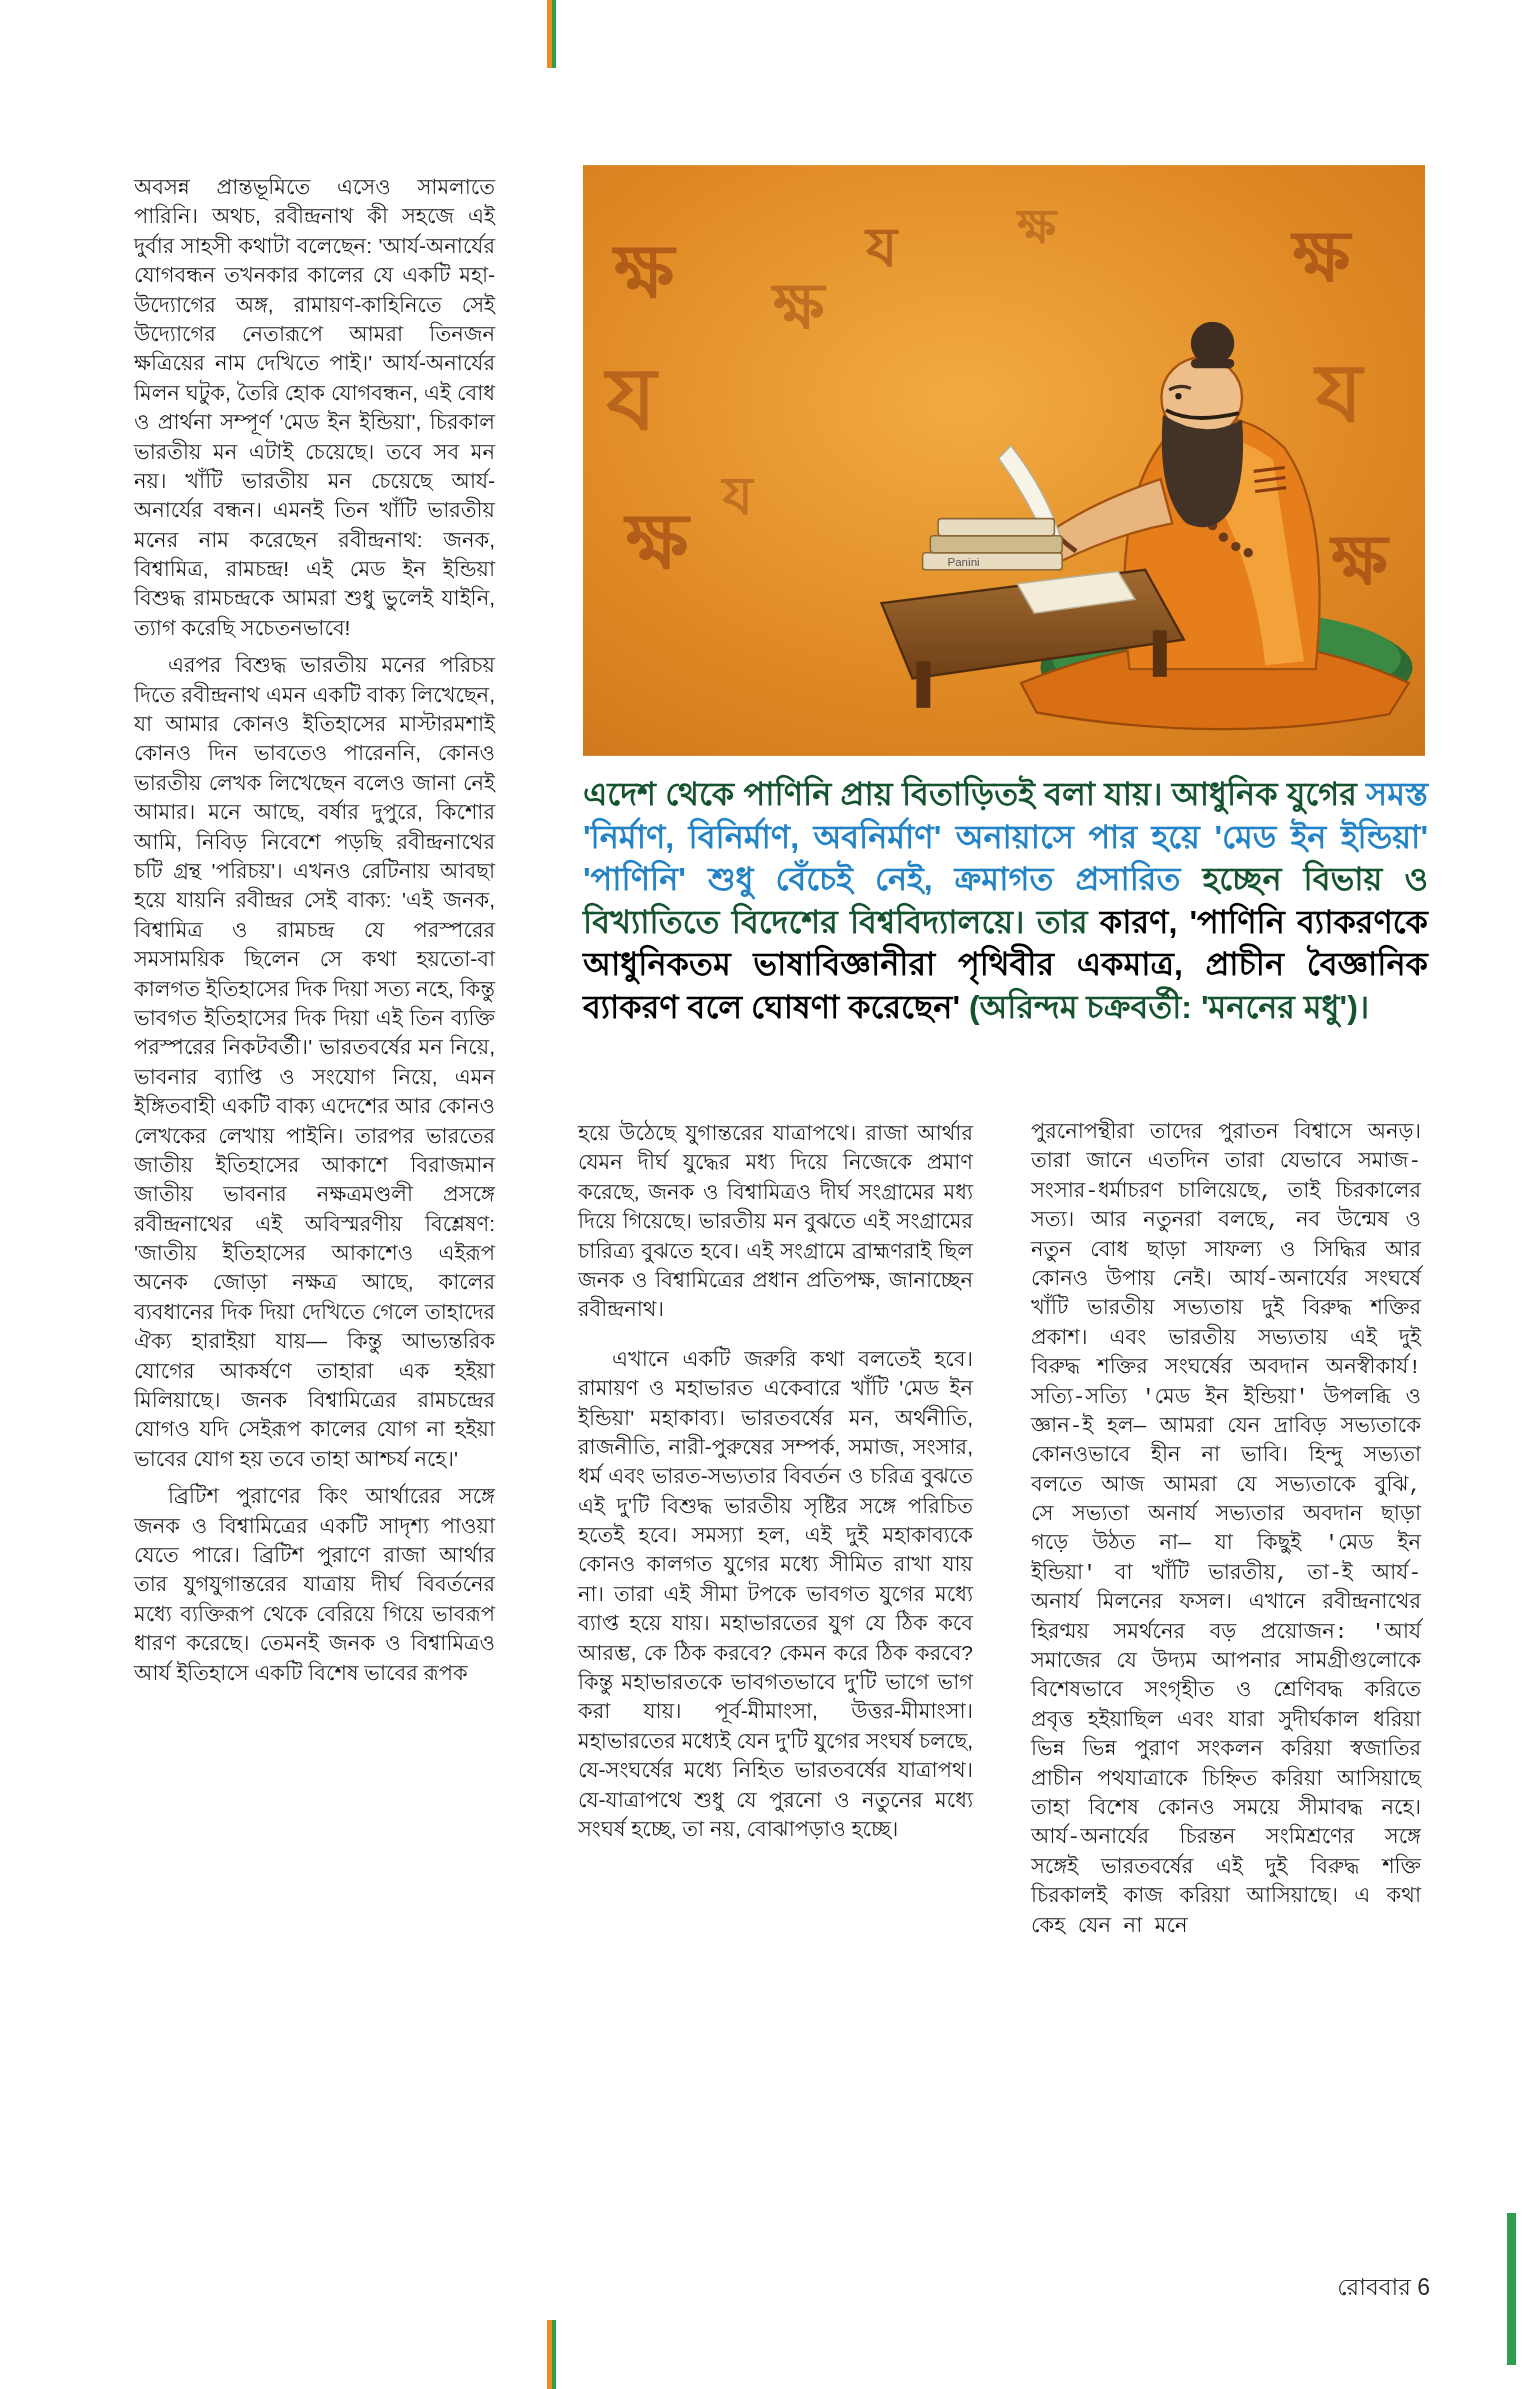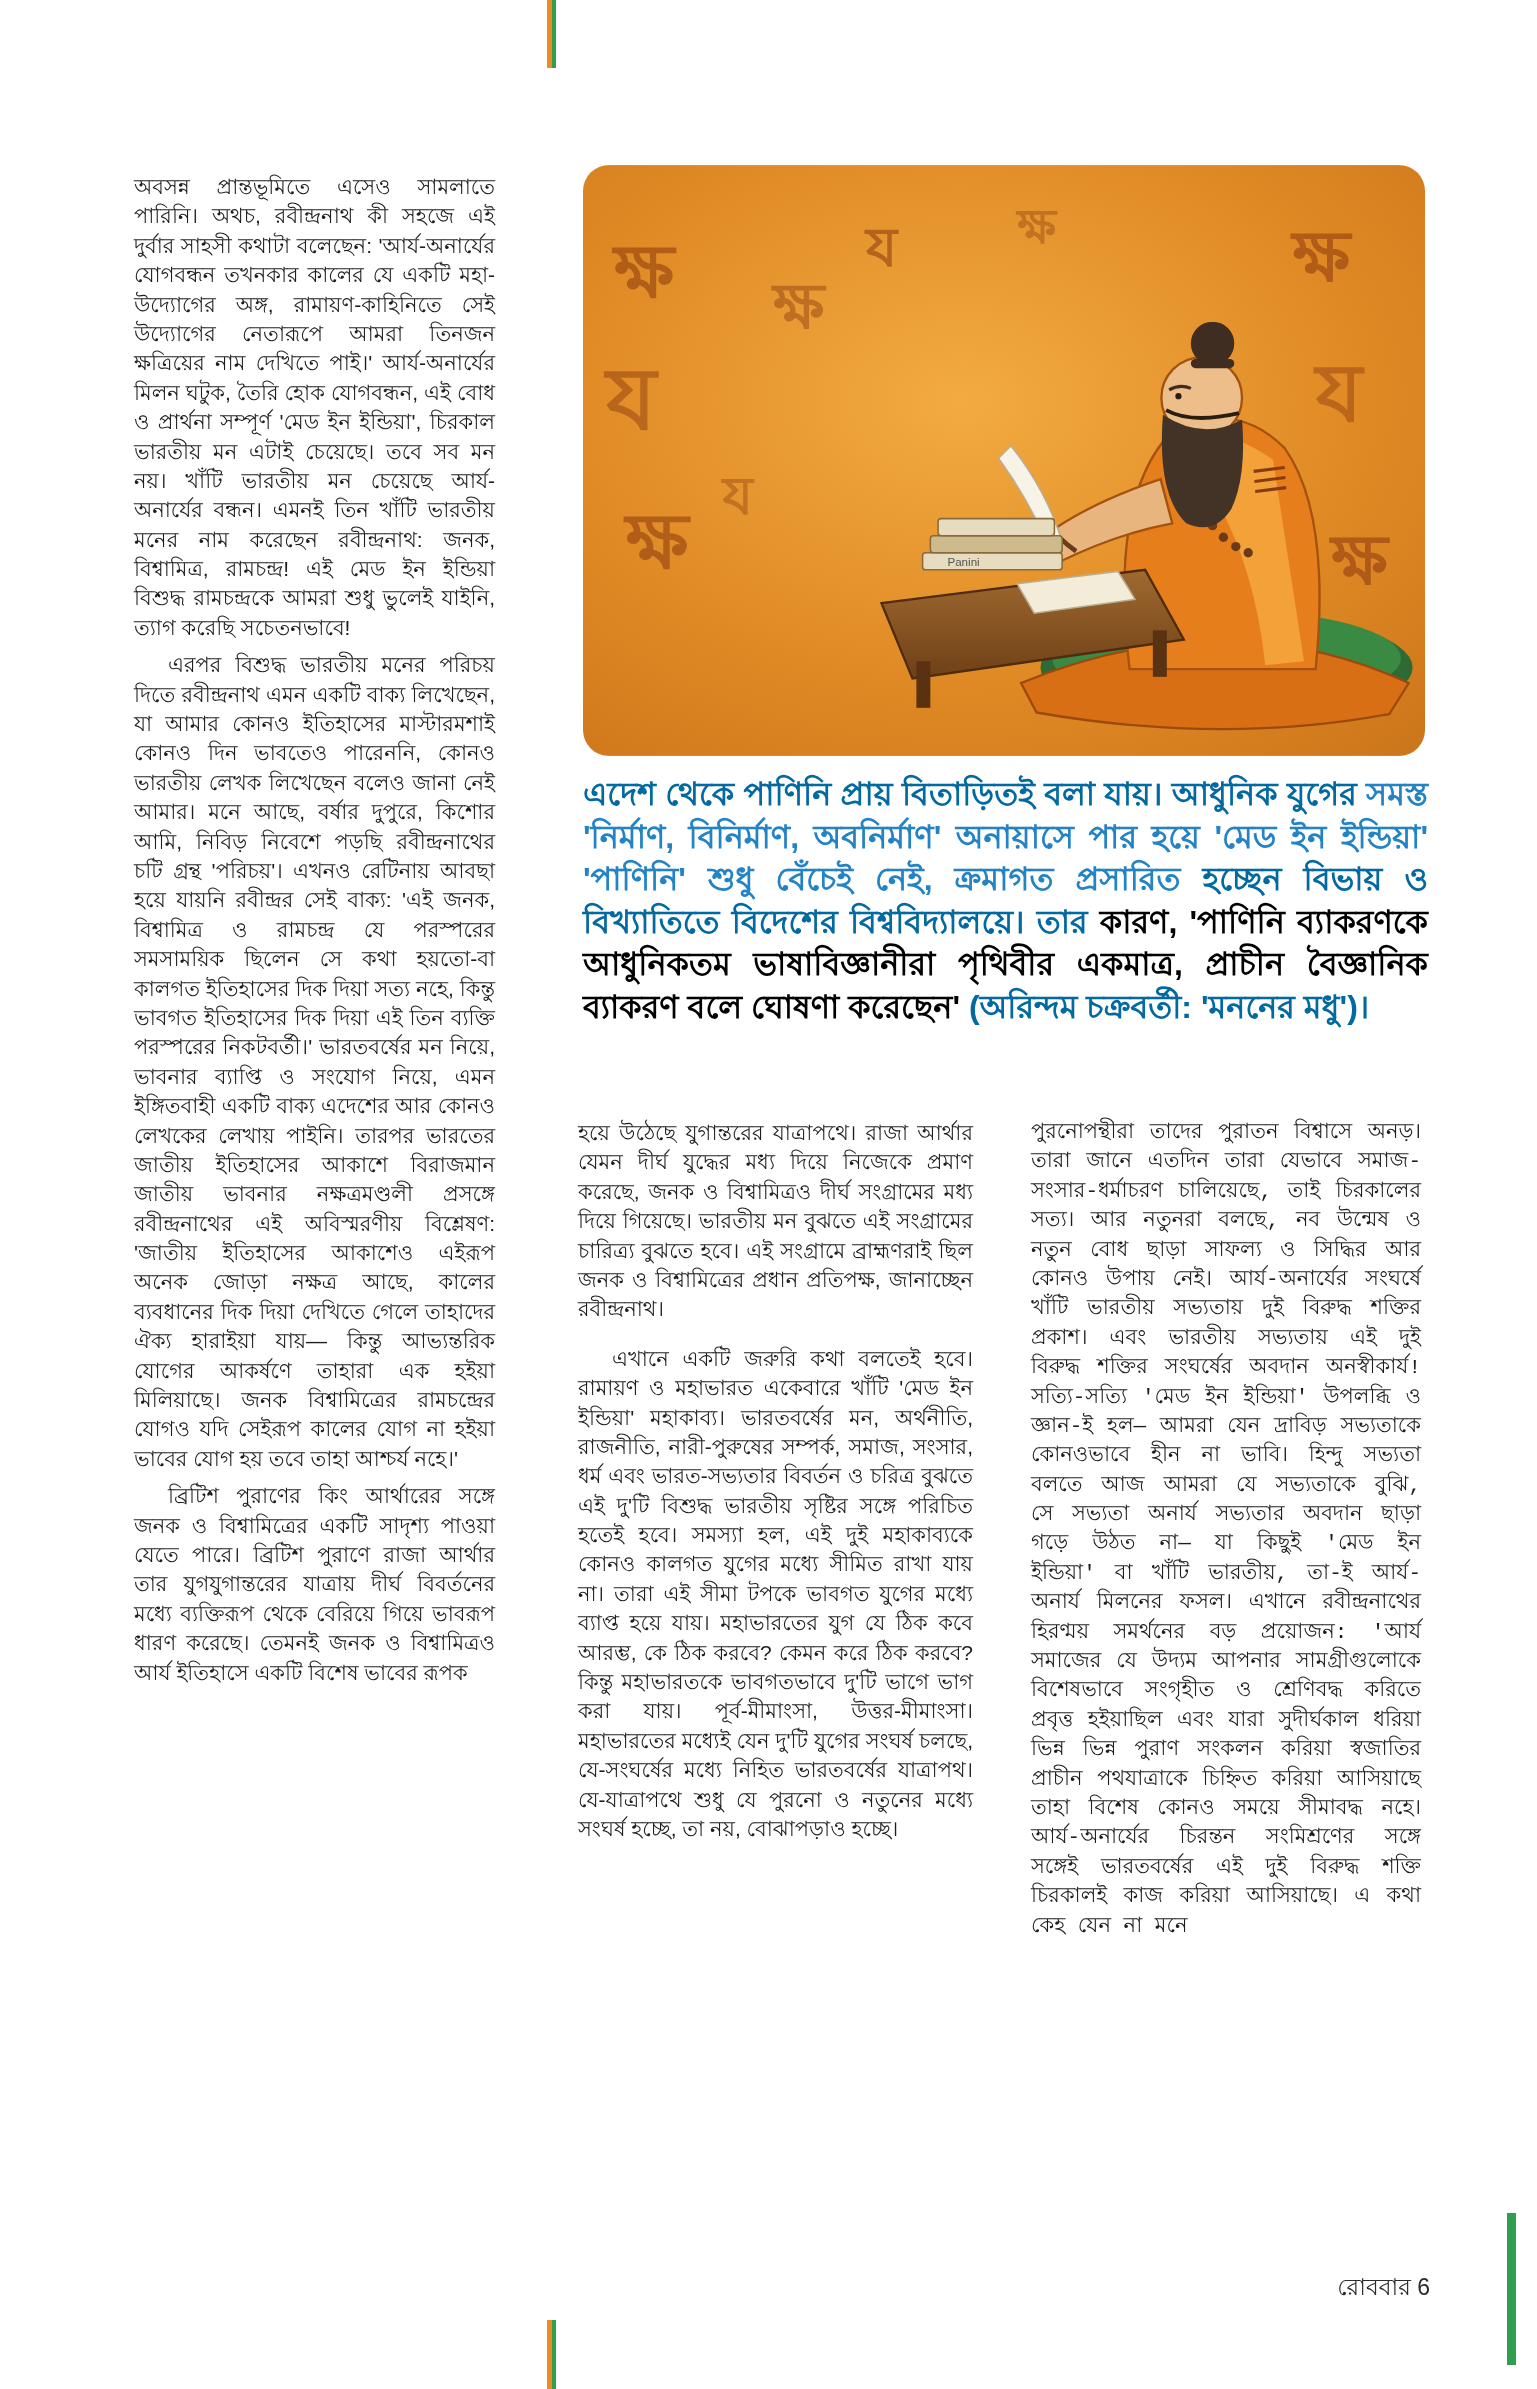--- a/index.html
+++ b/index.html
@@ -19,30 +19,30 @@
 
   
   .left-col{position:absolute;left:126px;top:164px;width:377px;}
   .body-text p{
     font-size:21px;line-height:1.40;text-align:justify;margin:8px;color:#1d1d1d;
   }
   .body-text p.indent{text-indent:34px;}
   .body-text p + p{margin-top:3.1px;}
 
   
-  .hero{position:absolute;left:583px;top:165px;width:842px;height:591px;overflow:hidden;border-radius:26px;}
+  .hero{position:absolute;left:583px;top:165px;width:842px;height:591px;overflow:hidden;}
   .hero svg{display:block;}
 
   
   .headline{
     position:absolute;left:583px;top:773px;width:845px;
     font-size:32px;font-weight:bold;line-height:1.33;text-align:justify;
     letter-spacing:0;
   }
-  .seg-black{color:#0369a1;}
+  .seg-black{color:#14532d;}
   .seg-blue{color:#2383c4;}
   .seg-orange{color:#000000;margin-top:24px;}
 
   
   .col-mid{position:absolute;left:570px;top:1110px;width:411px;}
   .col-right{position:absolute;left:1023px;top:1110px;width:406px;font-family:Liberation Mono, monospace;}
   .col-mid p + p{margin-top:20px;}
 
   
   .footer{

